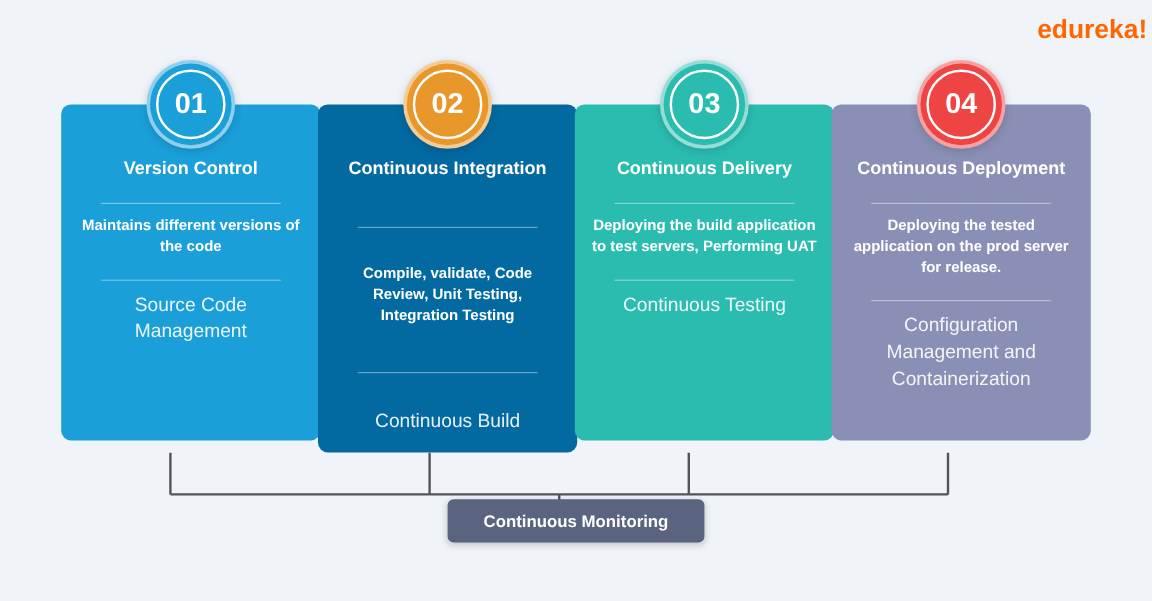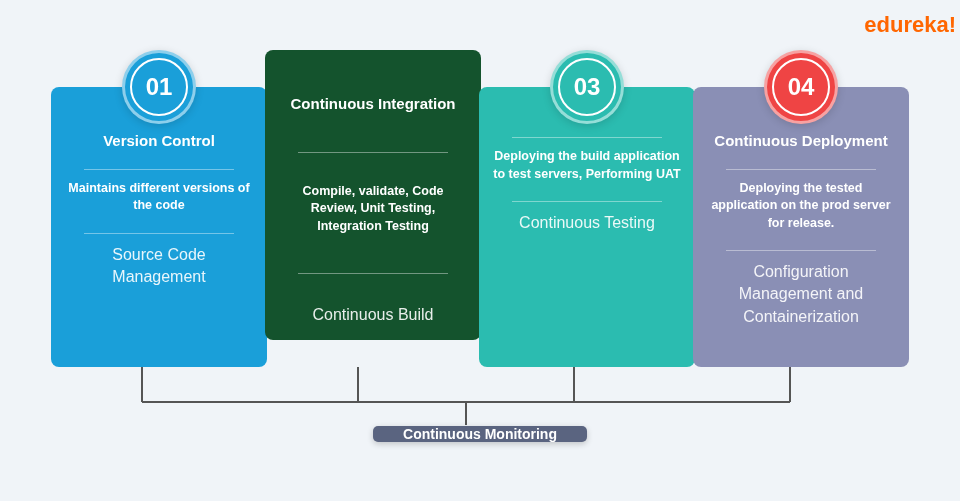--- a/index.html
+++ b/index.html
@@ -135,37 +135,37 @@
       color: rgba(255,255,255,0.9);
       text-align: center;
       line-height: 1.4;
     }
 
     
     .theme-blue .circle-outer { background: #1a9fd9; }
     .theme-blue .card-body { background: #1a9fd9; }
 
     .theme-orange .circle-outer { background: #e8972a; }
-    .theme-orange .card-body { background: #14532d; gap: 20px; }
+    .theme-orange .card-body { background: #0369a1; gap: 20px; }
 
     .theme-teal .circle-outer { background: #2bbcb0; }
     .theme-teal .card-body { background: #2bbcb0; }
 
     .theme-purple .circle-outer { background: #ef4444; }
     .theme-purple .card-body { background: #8a8fb5; }
 
     
     .monitoring-box {
       position: absolute;
       bottom: 5px;
       left: 50%;
       transform: translateX(-50%);
       background: #5a6480;
       border-radius: 5px;
-      padding: 0 30px;
+      padding: 10px 30px;
       color: white;
       font-size: 14px;
       font-weight: bold;
       white-space: nowrap;
       box-shadow: 0 2px 6px rgba(0,0,0,0.2);
     }
 
     .bottom-section {
       width: 870px;
       position: relative;
@@ -192,33 +192,37 @@
     </div>
     <div class="card-body">
       <div class="card-title">Version Control</div>
       <div class="card-divider"></div>
       <div class="card-description">Maintains different versions of the code</div>
       <div class="card-divider2"></div>
       <div class="card-subtitle">Source Code Management</div>
     </div>
   </div>
       <div class="card-wrapper theme-orange">
+    <div class="circle-outer">
+      <div class="circle-inner">02</div>
+    </div>
     <div class="card-body">
       <div class="card-title">Continuous Integration</div>
       <div class="card-divider"></div>
       <div class="card-description">Compile, validate, Code Review, Unit Testing, Integration Testing</div>
       <div class="card-divider2"></div>
       <div class="card-subtitle">Continuous Build</div>
     </div>
   </div>
       <div class="card-wrapper theme-teal">
     <div class="circle-outer">
       <div class="circle-inner">03</div>
     </div>
     <div class="card-body">
+      <div class="card-title">Continuous Delivery</div>
       <div class="card-divider"></div>
       <div class="card-description">Deploying the build application to test servers, Performing UAT</div>
       <div class="card-divider2"></div>
       <div class="card-subtitle">Continuous Testing</div>
     </div>
   </div>
       <div class="card-wrapper theme-purple">
     <div class="circle-outer">
       <div class="circle-inner">04</div>
     </div>

